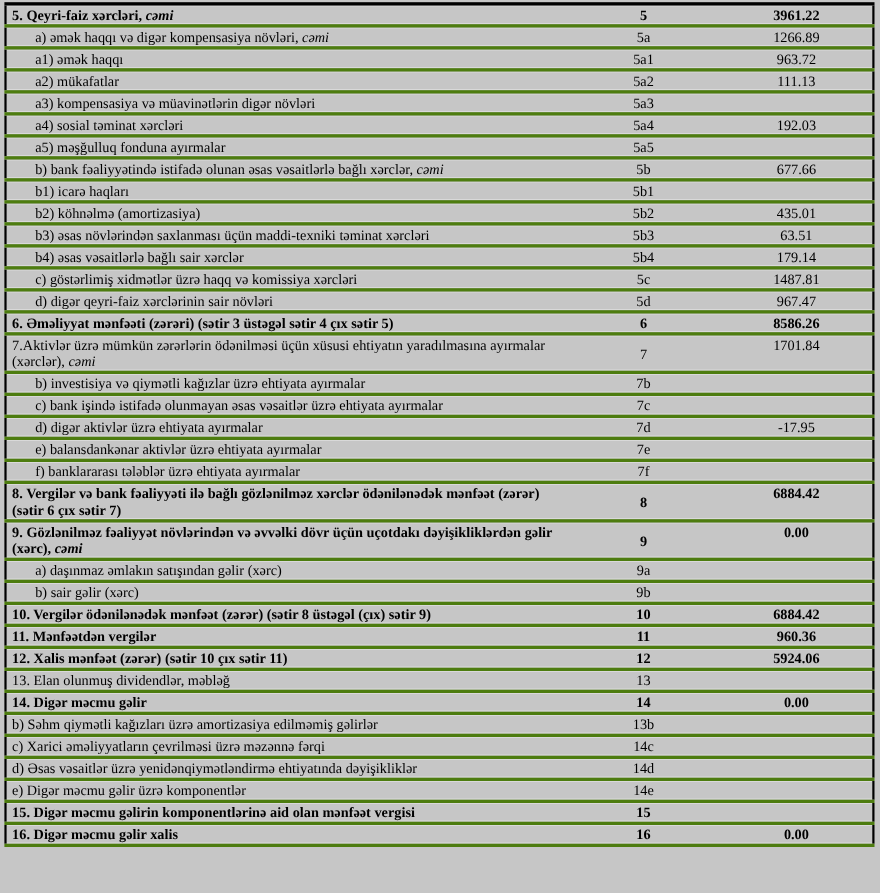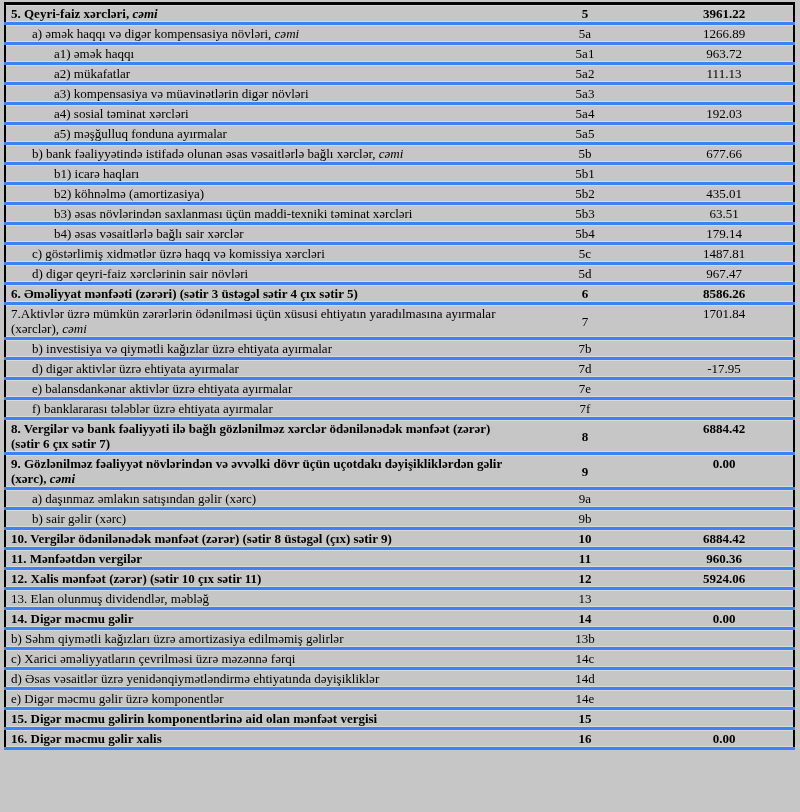--- a/index.html
+++ b/index.html
@@ -21,31 +21,31 @@
     table-layout: fixed;
     border-left: 2px solid #000;
     border-right: 2px solid #000;
     border-top: 3px solid #000;
     border-bottom: 3px solid #000;
     font-size: 13px;
   }
   col.c-label { width: 505px; }
   col.c-code  { width: 150px; }
   col.c-value { width: 134px; }
-  tr.row { border-bottom: 3px solid #3b82f6; }
+  tr.row { border-bottom: 3px solid #4d7c0f; }
   td {
     background: #c6c6c6;
     line-height: 15px;
     padding: 1px 0;
     box-shadow: inset 0 1px 0 #d9d9d9, inset 0 -1px 0 #d9d9d9;
     overflow: hidden;
   }
   td.label { vertical-align: middle; padding-left: 5px; padding-right: 4px; }
   td.label.ind1 { padding-left: 26px; }
-  td.label.ind2 { padding-left: 48px; }
+  td.label.ind2 { padding-left: 26px; }
   td.code  { text-align: center; vertical-align: middle; }
   td.value { text-align: center; vertical-align: top; padding-right: 5px; }
   tr.bold td { font-weight: bold; }
   .lbl-italic { font-style: italic; }
 </style>
 </head>
 <body>
 
 <div class="page">
   <table class="fin">
@@ -134,20 +134,25 @@
     <td class="label ind0"><span class="lbl-text">7.Aktivlər üzrə mümkün zərərlərin ödənilməsi üçün xüsusi ehtiyatın yaradılmasına ayırmalar (xərclər),</span><span class="lbl-italic"> cəmi</span></td>
     <td class="code">7</td>
     <td class="value">1701.84</td>
   </tr>
         <tr class="row">
     <td class="label ind1"><span class="lbl-text">b) investisiya və qiymətli kağızlar üzrə ehtiyata ayırmalar</span><span class="lbl-italic"></span></td>
     <td class="code">7b</td>
     <td class="value"></td>
   </tr>
         <tr class="row">
+    <td class="label ind1"><span class="lbl-text">c) bank işində istifadə olunmayan əsas vəsaitlər üzrə ehtiyata ayırmalar</span><span class="lbl-italic"></span></td>
+    <td class="code">7c</td>
+    <td class="value"></td>
+  </tr>
+        <tr class="row">
     <td class="label ind1"><span class="lbl-text">d) digər aktivlər üzrə ehtiyata ayırmalar</span><span class="lbl-italic"></span></td>
     <td class="code">7d</td>
     <td class="value">-17.95</td>
   </tr>
         <tr class="row">
     <td class="label ind1"><span class="lbl-text">e) balansdankənar aktivlər üzrə ehtiyata ayırmalar</span><span class="lbl-italic"></span></td>
     <td class="code">7e</td>
     <td class="value"></td>
   </tr>
         <tr class="row">

